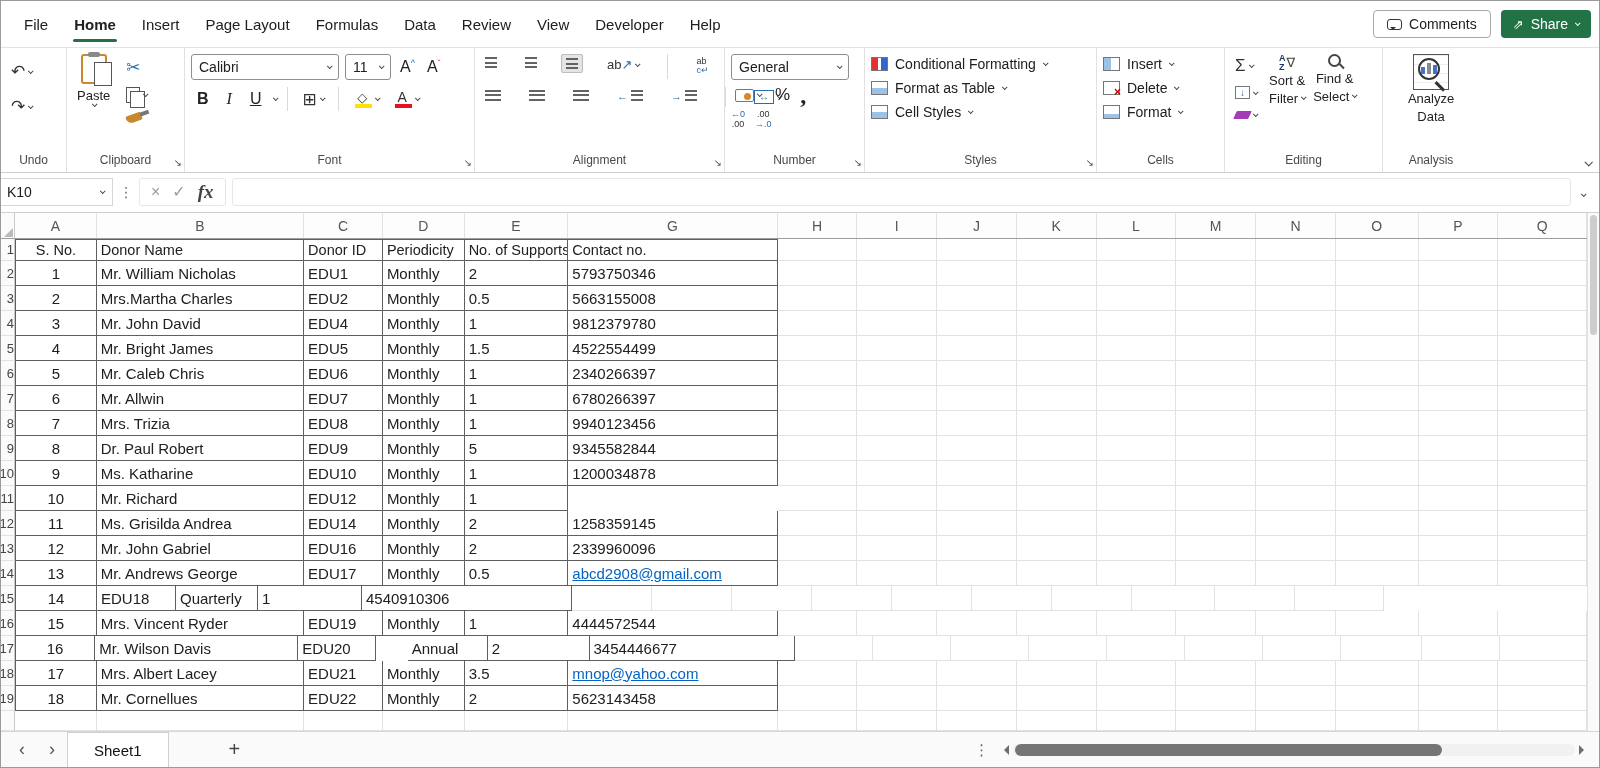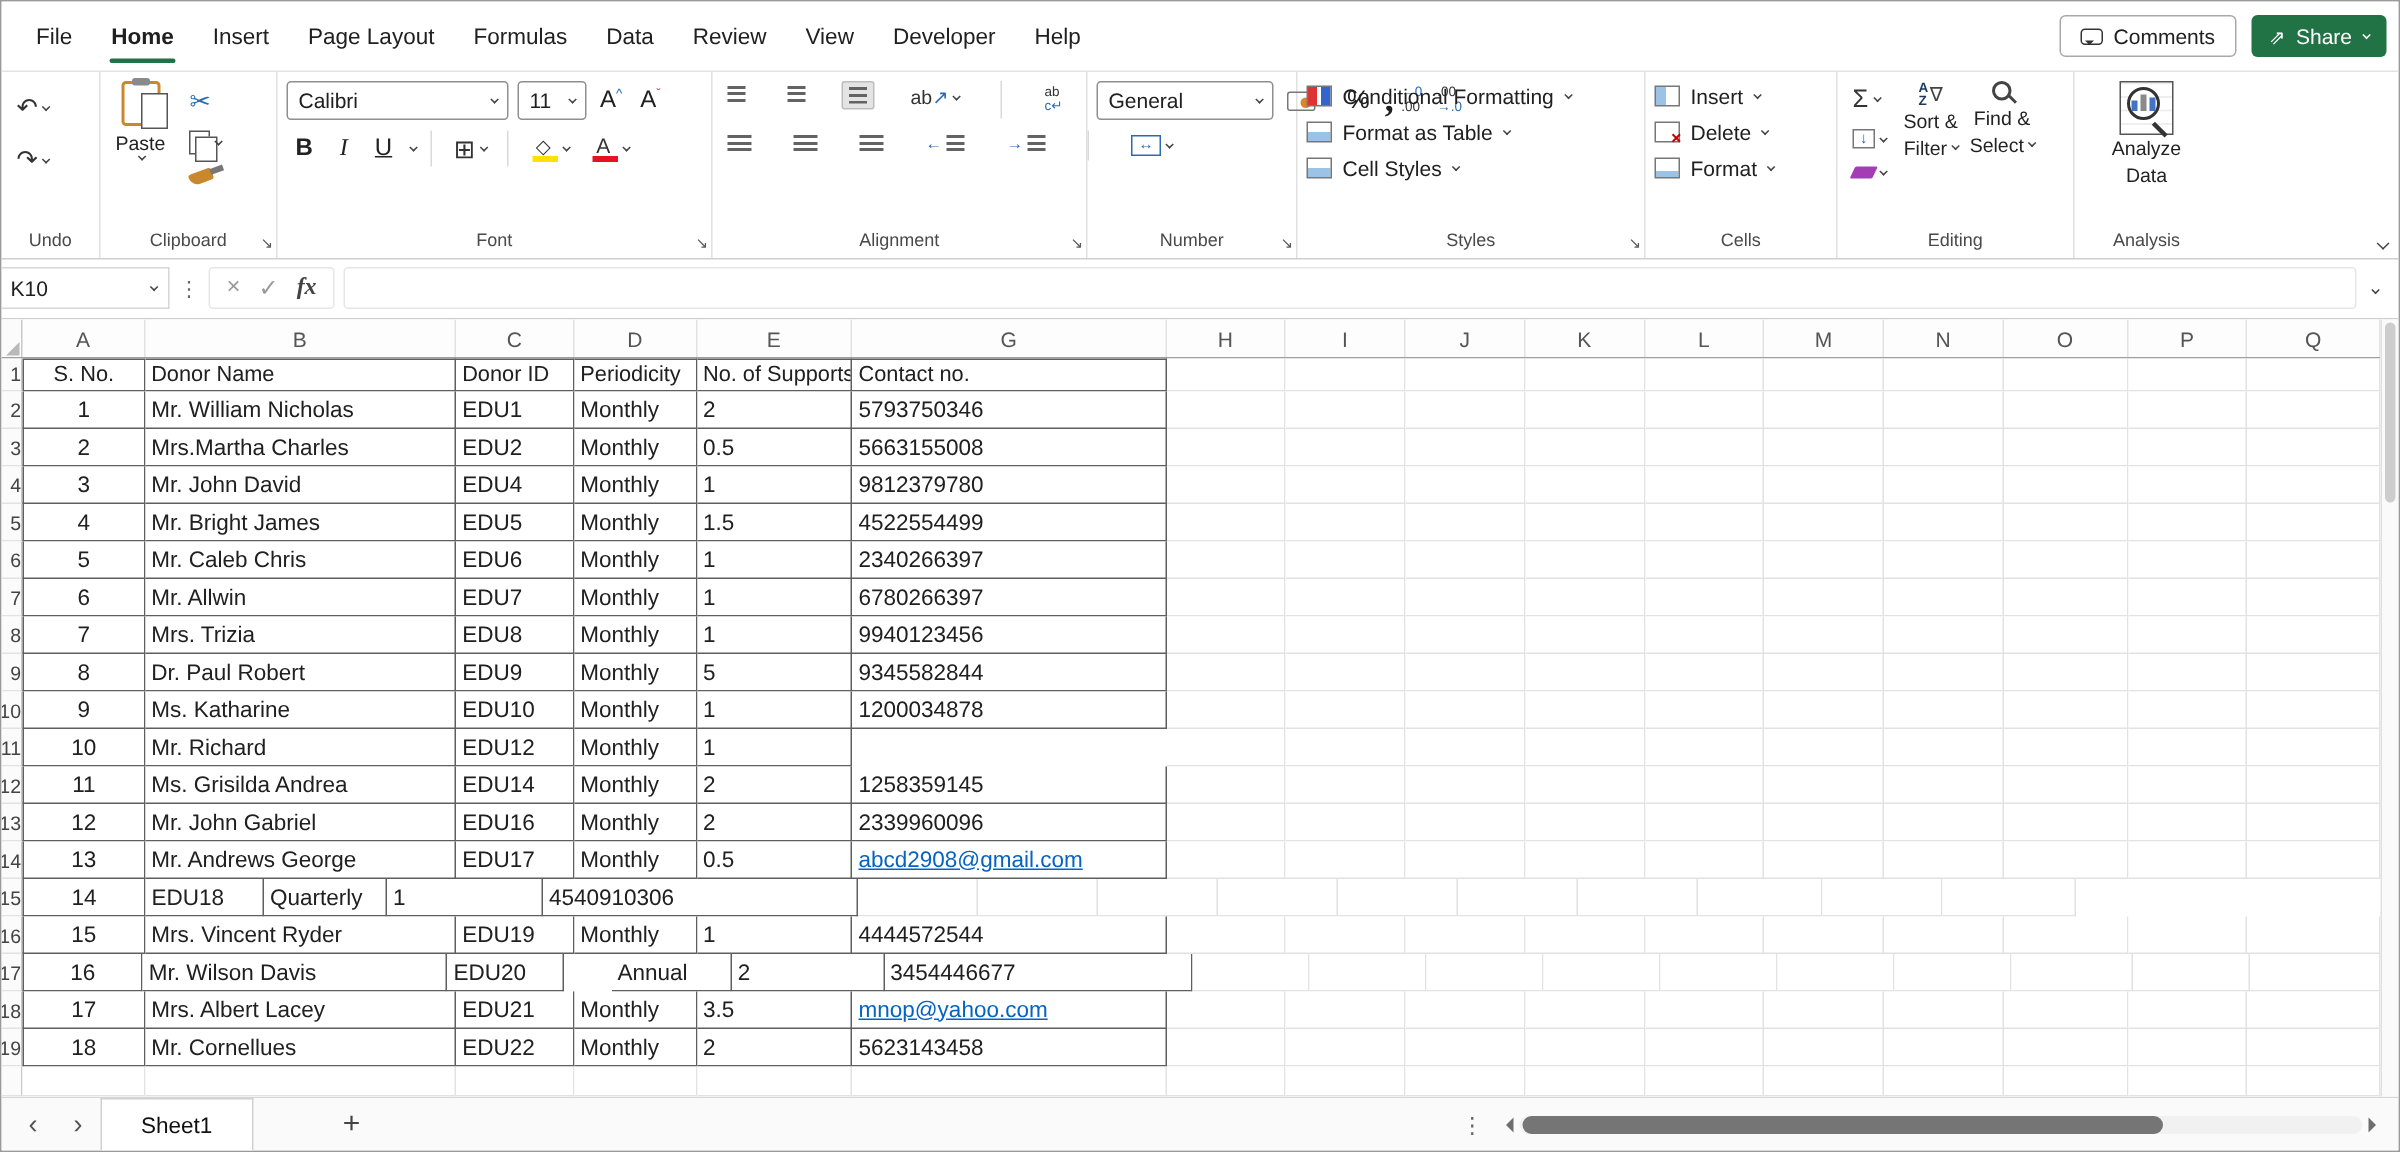--- a/index.html
+++ b/index.html
@@ -55,21 +55,21 @@
   .lines { display:inline-block; width:16px; height:11px; background:repeating-linear-gradient(#636363 0 2px, transparent 2px 4.5px); }
   .lines.short { width:12px; }
   .sel { background:#e4e4e4; border:1px solid #bdbdbd; border-radius:2px; }
   .align-grid { display:flex; flex-direction:column; gap:8px; }
   .align-row { display:flex; align-items:flex-start; gap:20px; }
   .ori { font-size:13px; color:#333; }
   .ori .arr { color:#2b6cb0; }
   .wrap-ic { display:flex; flex-direction:column; font-size:9px; line-height:1.05; color:#333; }
   .wrap-ic .arr { color:#2b6cb0; }
   .merge-ic { width:20px; height:14px; border:1.5px solid #2b6cb0; color:#2b6cb0; font-size:10px; display:flex; align-items:center; justify-content:center; }
-  .num-grid { display:flex; gap:5px; }
+  .num-grid { display:flex; flex-direction:column; gap:5px;text-align:center; }
   .num-row { display:flex; align-items:center; gap:10px; }
   .acct-ic { width:19px; height:13px; border:1.5px solid #777; border-radius:2px; position:relative; }
   .acct-ic::after { content:""; position:absolute; right:2px; bottom:1px; width:7px; height:7px; background:#d8882b; border-radius:50%; }
   .comma-g { font-family:"Liberation Serif", serif; font-size:24px; font-weight:bold; line-height:0.6; }
   .dec-ic { display:flex; flex-direction:column; font-size:9px; line-height:1.1; color:#333; }
   .dec-ic .arr { color:#2b6cb0; }
   .styles-col { display:flex; flex-direction:column; gap:8px; padding-top:2px; }
   .style-item { display:flex; align-items:center; gap:7px; font-size:14px; }
   .mini-grid { width:17px; height:14px; border:1px solid #777; flex:0 0 17px; }
   .mg-cf { background:linear-gradient(90deg,#d33 0 40%,#fff 40% 60%,#36c 60%); }
@@ -93,21 +93,21 @@
   .analyze-ic .lens i { display:block; width:4px; background:#4472c4; }
   .analyze-ic::after { content:""; position:absolute; right:2px; bottom:2px; width:12px; height:2.5px; background:#333; transform:rotate(45deg); }
   .ribbon-collapse { position:absolute; right:8px; bottom:6px; }
 
   
   .fbar { height:40px; flex:0 0 40px; display:flex; align-items:center; background:#fff; border-bottom:1px solid #cfcfcf; padding:4px 4px 6px 0; }
   .namebox { width:112px; height:28px; display:flex; align-items:center; justify-content:space-between; padding:0 8px 0 6px; border:1px solid #d6d6d6; border-left:none; font-size:14px; }
   .fdots { color:#666; font-size:14px; padding:0 6px; }
   .fbtns { display:flex; align-items:center; gap:2px; border:1px solid #e6e6e6; border-radius:3px; height:28px; padding:0 6px; }
   .fbtn { color:#9a9a9a; font-size:16px; padding:0 5px; }
-  .fx { font-family:"Liberation Serif", serif; font-style:italic; font-weight:bold; color:#444; font-size:16px; }
+  .fx { font-family:"Liberation Serif", serif; font-style:italic; font-weight:bold; color:#444; font-size:19px; }
   .finput { flex:1; height:28px; border:1px solid #e6e6e6; border-radius:3px; margin-left:6px; font-size:14px; padding:0 8px; color:#222; }
   .fexpand { padding:0 10px; }
 
   
   .grid-area { flex:1; position:relative; overflow:hidden; background:#fff; display:flex; }
   .grid-main { width:1588px; overflow:hidden; }
   .col-letters { display:flex; height:26px; border-bottom:1px solid #9e9e9e; background:#fdfdfd; }
   .corner { width:14px; flex:0 0 14px; border-right:1px solid #c9c9c9; position:relative; background:#fbfbfb; }
   .corner::after { content:""; position:absolute; right:1px; bottom:1px; border-left:9px solid transparent; border-bottom:9px solid #b9b9b9; }
   .col-letter { display:flex; align-items:center; justify-content:center; font-size:14px; color:#555; border-right:1px solid #e2e2e2; }

